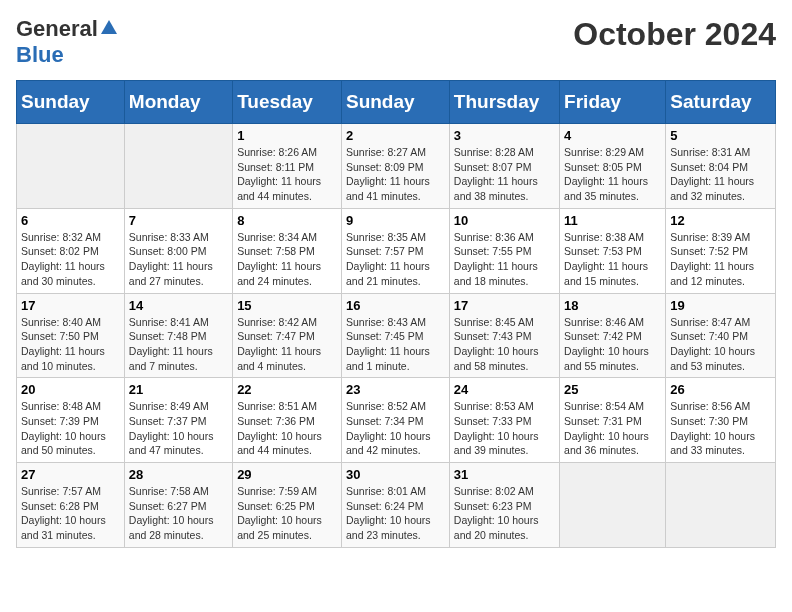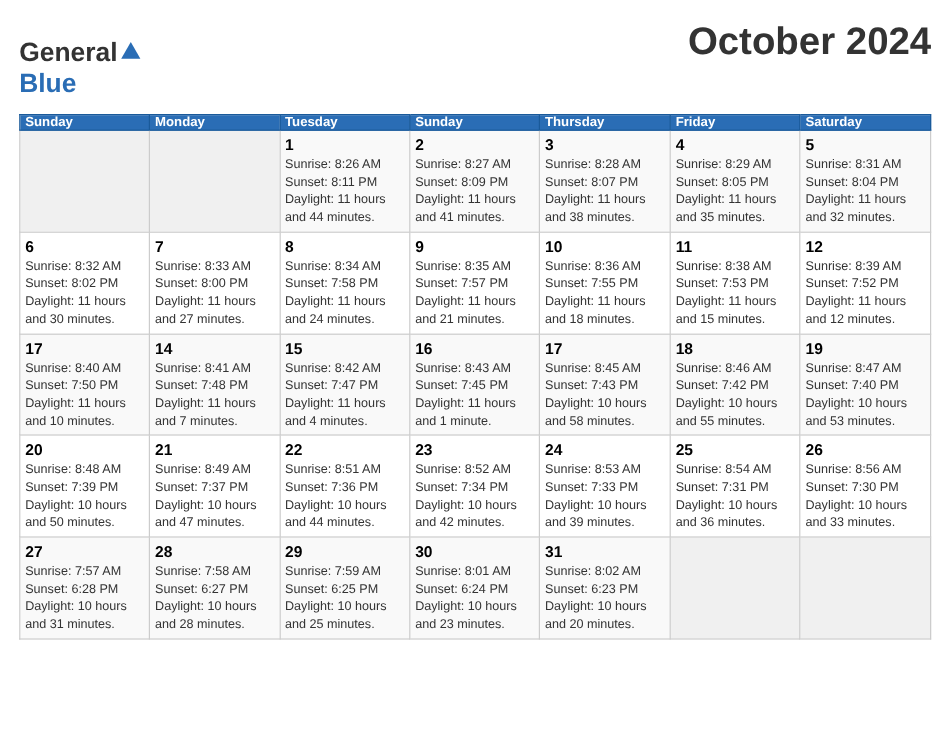--- a/index.html
+++ b/index.html
@@ -17,21 +17,20 @@
       margin-bottom: 12px;
     }
     .logo {
       display: flex;
       flex-direction: column;
       align-items: flex-start;
     }
     .logo-row {
       display: flex;
       align-items: center;
-      margin-top: 15px;
     }
     .title-block {
       text-align: left;
     }
     .title-block h1 {
       font-size: 32px;
       font-weight: bold;
       color: #333;
     }
     .title-block h2 {
@@ -40,23 +39,23 @@
       color: #555;
     }
     table {
       width: 100%;
       border-collapse: collapse;
       font-size: 11px;
     }
     thead tr th {
       background-color: #2a6db5;
       color: #fff;
-      padding: 0 4px;
+      padding: 10px 4px;
       text-align: left;
-      font-size: 11px;
+      font-size: 19px;
       font-weight: bold;
       border: 1px solid #1a5a9a;
     }
     tbody tr td {
       border: 1px solid #ccc;
       padding: 4px;
       vertical-align: top;
       width: 113px;
     }
     tbody tr:nth-child(odd) {

